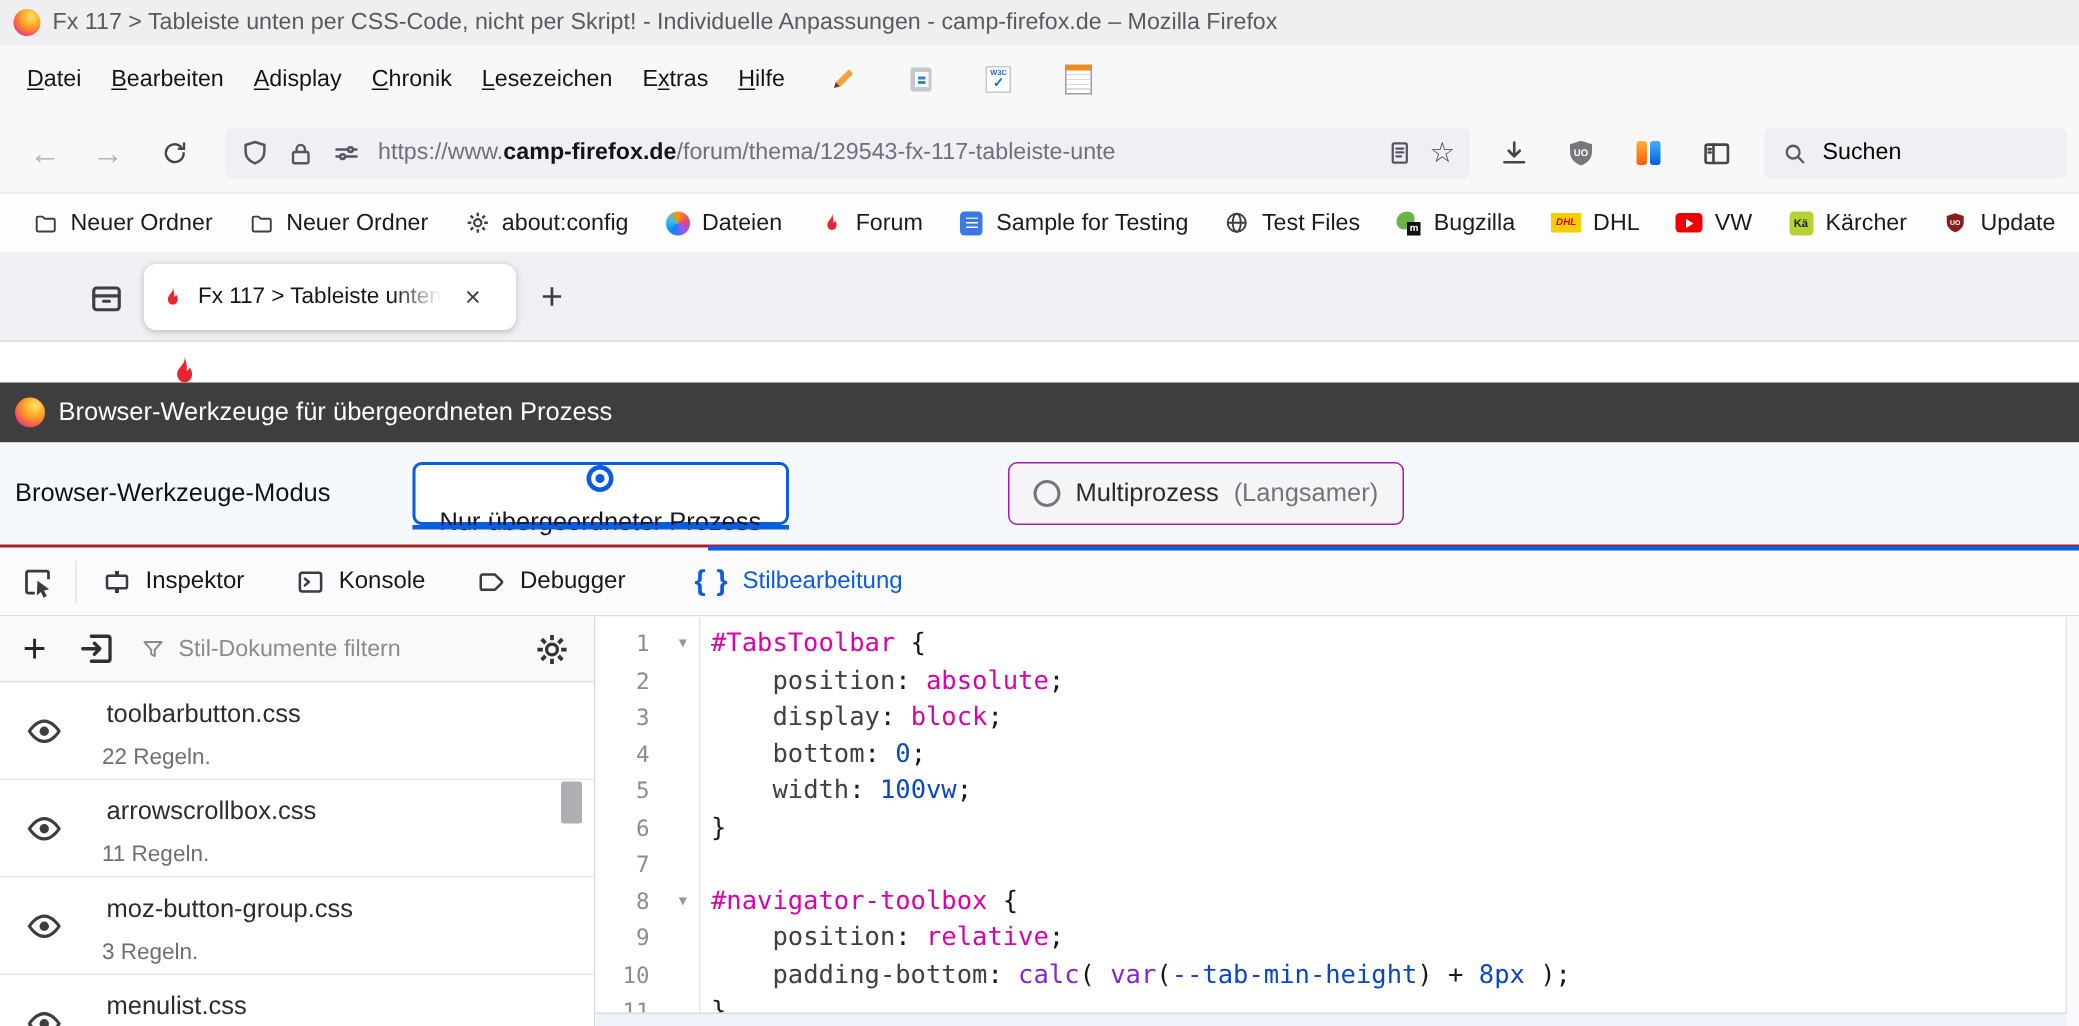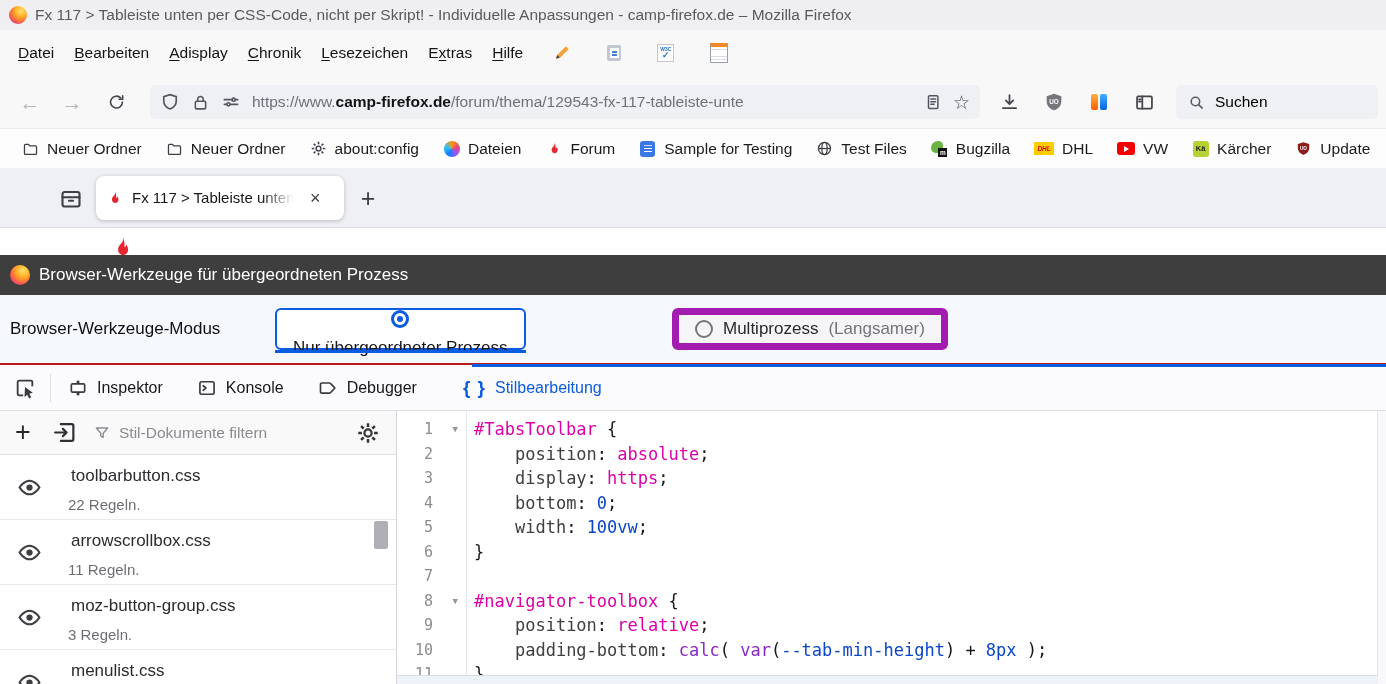--- a/index.html
+++ b/index.html
@@ -94,21 +94,21 @@
   .tbx-header .fx-logo{width:20px;height:20px;}
 
   
   .mode-row{top:295px;height:68px;background:#f5f8fd;}
   .mode-label{position:absolute;left:10px;top:0;height:68px;display:flex;align-items:center;font-size:17px;color:#101013;}
   .pill{position:absolute;top:13px;height:42px;display:flex;align-items:center;gap:10px;padding:0 16px;box-sizing:border-box;
     border-radius:6px;font-size:17px;white-space:nowrap;}
   .pill .note{color:#73737c;}
   .pill-on{left:275px;background:#fff;border:2px solid #0a5ce0;position:absolute;flex-direction:column;}
   .pill-on::after{content:'';position:absolute;left:-2px;right:-2px;bottom:-5px;height:3px;background:#0a5ce0;}
-  .pill-off{left:672px;background:#f5f5f7;border:7px solid #a21caf;color:#2a2a2e;}
+  .pill-off{left:672px;background:#f5f5f7;border:1px solid #a21caf;color:#2a2a2e;}
   .radio-on{width:18px;height:18px;border-radius:50%;background:#0a5ce0;position:relative;flex:none;}
   .radio-on::after{content:'';position:absolute;inset:3px;background:#fff;border-radius:50%;}
   .radio-on::before{content:'';position:absolute;inset:6px;background:#0a5ce0;border-radius:50%;z-index:1;}
   .radio-off{width:18px;height:18px;border-radius:50%;border:2.5px solid #75757e;box-sizing:border-box;background:transparent;flex:none;}
 
   
   .dt-tabs{top:363px;height:48px;background:#fbfbfe;border-top:2px solid #b91c1c;border-bottom:1px solid #dedee3;
     box-sizing:border-box;display:flex;align-items:center;}
   .dt-tabs::before{content:'';position:absolute;left:472px;right:0;top:-1px;height:3px;background:#0a5ce0;}
   .picker-btn{width:50px;height:100%;display:flex;align-items:center;justify-content:center;color:#3a3a40;}
@@ -531,21 +531,21 @@
           <div class="code-row">
             <div class="gutter-cell">
               <span class="line-num">2</span>
             </div>
             <pre class="code-cell"><span class="tk-pln">    </span><span class="tk-prop">position</span><span class="tk-pln">: </span><span class="tk-kw">absolute</span><span class="tk-pln">;</span></pre>
           </div>
           <div class="code-row">
             <div class="gutter-cell">
               <span class="line-num">3</span>
             </div>
-            <pre class="code-cell"><span class="tk-pln">    </span><span class="tk-prop">display</span><span class="tk-pln">: </span><span class="tk-kw">https</span><span class="tk-pln">;</span></pre>
+            <pre class="code-cell"><span class="tk-pln">    </span><span class="tk-prop">display</span><span class="tk-pln">: </span><span class="tk-kw">block</span><span class="tk-pln">;</span></pre>
           </div>
           <div class="code-row">
             <div class="gutter-cell">
               <span class="line-num">4</span>
             </div>
             <pre class="code-cell"><span class="tk-pln">    </span><span class="tk-prop">bottom</span><span class="tk-pln">: </span><span class="tk-num">0</span><span class="tk-pln">;</span></pre>
           </div>
           <div class="code-row">
             <div class="gutter-cell">
               <span class="line-num">5</span>

